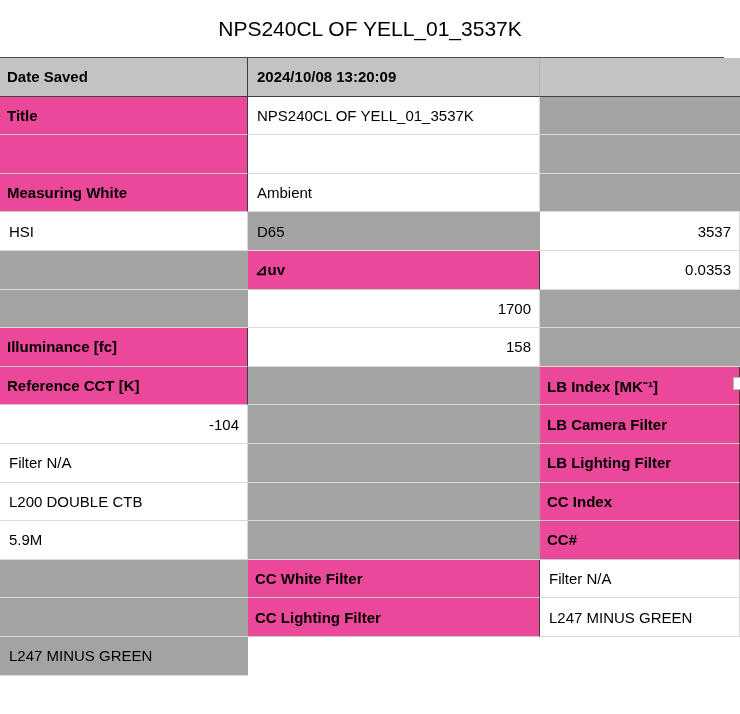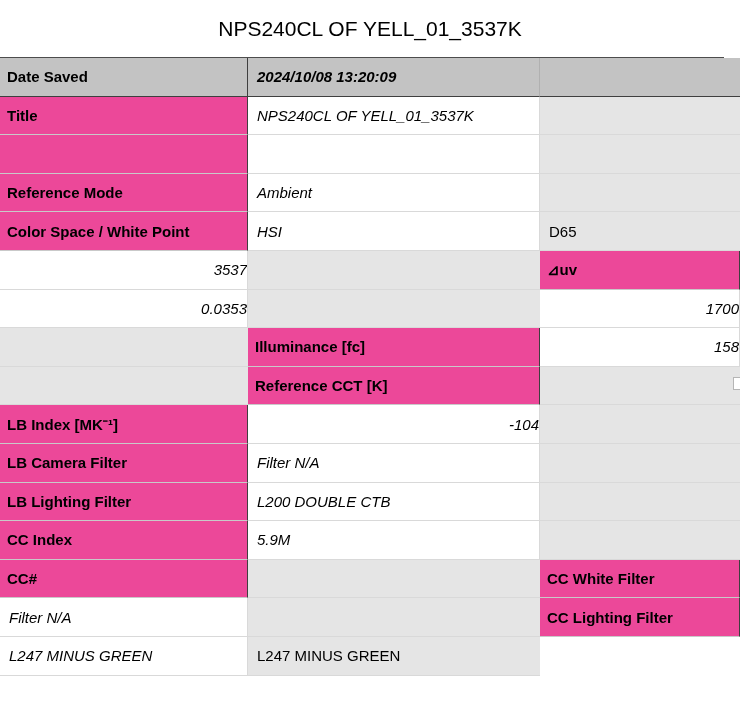--- a/index.html
+++ b/index.html
@@ -44,26 +44,26 @@
   .cell.label {
     background: #ec4899;
     font-weight: bold;
     padding-left: 7px;
     border-right: 1.5px solid #3f3f3f;
     border-bottom: 1px solid #c9c9c9;
   }
   .cell.value {
     background: #ffffff;
     padding-left: 9px;
+    padding-right: 8px;
     border-right: 1px solid #d9d9d9;
     border-bottom: 1px solid #d9d9d9;
-    font-style: italic;
   }
   .cell.extra {
-    background: #e5e5e5;
+    background: #a3a3a3;
     padding-left: 9px;
     border-bottom: 1px solid #d9d9d9;
   }
   .cell.num {
     justify-content: flex-end;
   }
   
   .hdr.label, .hdr.value, .hdr.extra {
     background: #c3c3c3;
     font-weight: bold;
@@ -89,24 +89,23 @@
 <div class="data-table">
   <div class="cell label hdr">Date Saved</div>
   <div class="cell value hdr">2024/10/08 13:20:09</div>
   <div class="cell extra hdr"></div>
 <div class="cell label">Title</div>
     <div class="cell value">NPS240CL OF YELL_01_3537K</div>
     <div class="cell extra"></div>
     <div class="cell label"></div>
     <div class="cell value"></div>
     <div class="cell extra"></div>
-    <div class="cell label">Reference Mode</div>
+    <div class="cell label">Measuring White</div>
     <div class="cell value">Ambient</div>
     <div class="cell extra"></div>
-    <div class="cell label">Color Space / White Point</div>
     <div class="cell value">HSI</div>
     <div class="cell extra">D65</div>
     <div class="cell value num">3537</div>
     <div class="cell extra"></div>
     <div class="cell label">⊿uv</div>
     <div class="cell value num">0.0353</div>
     <div class="cell extra"></div>
     <div class="cell value num">1700</div>
     <div class="cell extra"></div>
     <div class="cell label">Illuminance [fc]</div>

